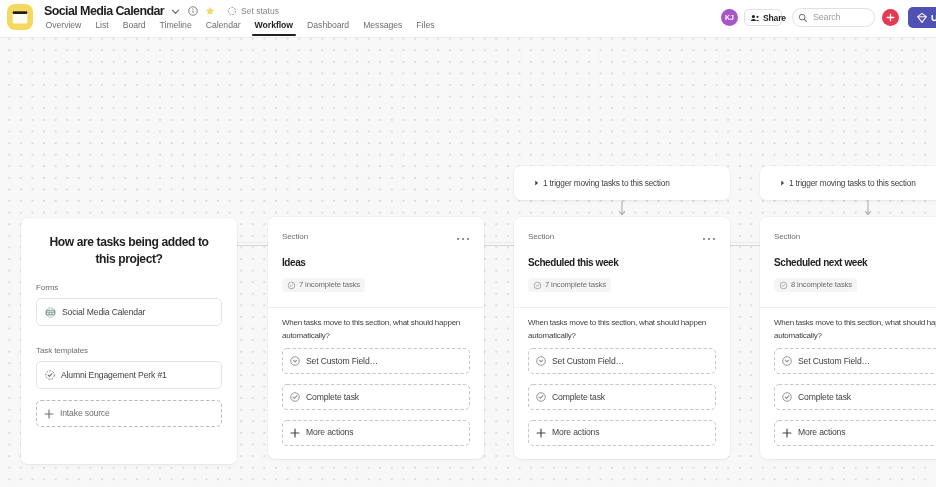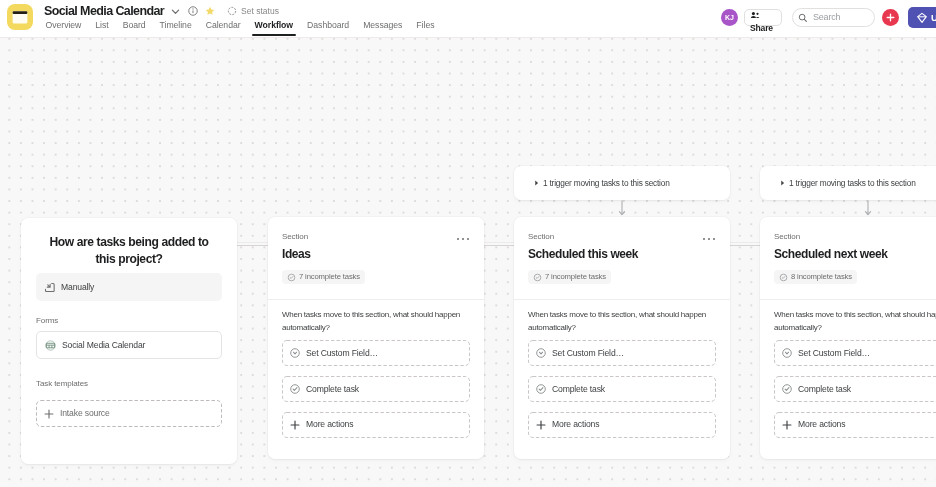--- a/index.html
+++ b/index.html
@@ -25,21 +25,21 @@
   .tabs{position:absolute;left:38.5px;top:20px;display:flex;align-items:flex-start;height:18px;}
   .tab{font-size:8.7px;letter-spacing:-0.05px;color:#6d6e6f;line-height:11px;padding:0 7px 5px 7px;position:relative;white-space:nowrap;}
   .tab.active{color:#1e1f21;font-weight:700;}
   .tab.active:after{content:"";position:absolute;left:4px;right:4px;bottom:0;height:1.6px;
                     background:#1e1f21;border-radius:1px;}
 
   .avatar{position:absolute;left:721px;top:9px;width:17px;height:17px;border-radius:50%;
           background:#a855c8;color:#fff;font-size:7px;font-weight:700;display:flex;
           align-items:center;justify-content:center;letter-spacing:0.1px;}
   .sharebtn{position:absolute;left:744px;top:9px;width:38px;height:17px;border:1px solid #e2e0df;
-            border-radius:5px;display:flex;align-items:flex-start;gap:3px;padding:0 5px;background:#fff;flex-direction:column;}
+            border-radius:5px;display:flex;align-items:center;gap:3px;padding:0 5px;background:#fff;}
   .sharebtn .lbl{font-size:8.6px;letter-spacing:-0.2px;font-weight:700;color:#1e1f21;line-height:10px;}
   .searchbox{position:absolute;left:792px;top:8px;width:83px;height:19px;border:1px solid #e2e0df;
              border-radius:10px;display:flex;align-items:center;gap:6px;padding:0 4.5px;background:#fff;}
   .searchbox .ph{font-size:9px;letter-spacing:-0.2px;color:#9ca0a3;line-height:11px;}
   .plusbtn{position:absolute;left:882px;top:9px;width:17px;height:17px;border-radius:50%;
            background:#e8384f;display:flex;align-items:center;justify-content:center;}
   .upgradebtn{position:absolute;left:908px;top:7px;width:46px;height:21px;border-radius:5px;
               background:#4f52b2;display:flex;align-items:center;gap:3px;padding-left:8px;overflow:hidden;}
   .upgradebtn .lbl{font-size:9.5px;font-weight:700;color:#fff;line-height:11px;white-space:nowrap;}
 
@@ -68,21 +68,21 @@
               display:flex;align-items:center;gap:5px;padding:0 7px;background:#fff;text-align:center;}
   .row-dashed .lbl{font-size:8.6px;letter-spacing:-0.15px;color:#6d6e6f;line-height:11px;}
 
   
   .sect{width:216px;}
   .sect-head{padding:15px 14px 0 14px;position:relative;}
   .sect-kicker{font-size:8px;letter-spacing:-0.1px;color:#6d6e6f;line-height:10px;}
   .sect-dots{position:absolute;right:13px;top:17px;width:16px;height:10px;display:flex;
              align-items:center;justify-content:center;gap:2.6px;}
   .sect-dots i{width:2.3px;height:2.3px;border-radius:50%;background:#6d6e6f;display:block;}
-  .sect-name{margin-top:6px;font-size:12px;font-weight:700;color:#1e1f21;line-height:13px;
+  .sect-name{margin-top:14px;font-size:10px;font-weight:700;color:#1e1f21;line-height:13px;
              letter-spacing:-0.42px;}
   .pill{margin:9px 14px 0 14px;display:inline-flex;align-items:center;gap:3px;height:14px;
         background:#f6f5f5;border-radius:4px;padding:0 5px;}
   .pill .lbl{font-size:7.7px;letter-spacing:-0.15px;color:#6d6e6f;line-height:10px;}
   .sect-sep{margin-top:13px;height:1px;background:#f0eeed;}
   .sect-q{margin:8px 14px -3px 14px;font-size:8px;letter-spacing:-0.25px;color:#3f4143;line-height:13px;}
   .act{margin:9.8px 14px 0 14px;height:26px;border-radius:5px;
        display:flex;align-items:center;gap:5px;padding:0 7px;background:#fff;position:relative;}
   .dashbox{position:absolute;left:0;top:0;width:100%;height:100%;pointer-events:none;}
   .act .lbl{font-size:8.6px;letter-spacing:-0.15px;color:#3f4143;line-height:11px;}
@@ -198,43 +198,43 @@
   <div class="hconn lt" style="left:235px;top:241.5px;width:33px;"></div>
   <div class="hconn dk" style="left:235px;top:245px;width:33px;"></div>
   <div class="hconn lt" style="left:481px;top:241.5px;width:33px;"></div>
   <div class="hconn dk" style="left:481px;top:245px;width:33px;"></div>
   <div class="hconn lt" style="left:727px;top:241.5px;width:33px;"></div>
   <div class="hconn dk" style="left:727px;top:245px;width:33px;"></div>
 
   <div class="card" id="intake">
     <div class="intake-title">How are tasks being added to this project?</div>
 
-    <div class="row-box row-grey">
-      <span>
-        <svg width="13" height="13" viewBox="0 0 14 14">
-              <path d="M9.4 2.6h1.4a1.2 1.2 0 0 1 1.2 1.2v6.4a1.2 1.2 0 0 1-1.2 1.2H3.9a1.2 1.2 0 0 1-1.2-1.2V8.9" fill="none" stroke="#6d6e6f" stroke-width="1.15" stroke-linecap="round" stroke-linejoin="round"></path>
-              <path d="M7.7 6.6 5.1 4.1M7.7 6.6H4.6M7.7 6.6V3.6" fill="none" stroke="#6d6e6f" stroke-width="1.15" stroke-linecap="round" stroke-linejoin="round"></path>
-            </svg>
-      </span>
-      <span class="lbl">Manually</span>
-    </div>
 
     <div class="grouplbl">Forms</div>
     <div class="row-box row-outline">
       <span>
         <svg width="13" height="13" viewBox="0 0 14 14">
               <circle cx="7" cy="7" r="5" fill="none" stroke="#9cb5a8" stroke-width="0.85"></circle>
               <rect x="2.5" y="4.6" width="9" height="4.9" rx="0.7" fill="none" stroke="#6b8a79" stroke-width="0.95"></rect>
               <path d="M2.5 6.6h9M5.5 6.6v2.9M8.5 6.6v2.9" stroke="#6b8a79" stroke-width="0.95"></path>
             </svg>
       </span>
       <span class="lbl">Social Media Calendar</span>
     </div>
 
     <div class="grouplbl g2">Task templates</div>
+    <div class="row-box row-outline">
+      <span>
+        <svg width="12" height="12" viewBox="0 0 14 14">
+              <circle cx="7" cy="7" r="5" fill="none" stroke="#6d6e6f" stroke-width="1.1" stroke-dasharray="2.2 1.5"></circle>
+              <path d="M4.8 7.1 6.3 8.6 9.3 5.4" fill="none" stroke="#6d6e6f" stroke-width="1.2" stroke-linecap="round" stroke-linejoin="round"></path>
+            </svg>
+      </span>
+      <span class="lbl">Alumni Engagement Perk #1</span>
+    </div>
 
     <div class="row-dashed">
       <svg class="dashbox" viewBox="0 0 186 27" preserveAspectRatio="none">
             <rect x="0.5" y="0.5" width="185" height="26" rx="4.5" fill="none" stroke="#bdbab9" stroke-width="1" stroke-dasharray="3.4 2.1"></rect>
           </svg>
       <span>
         <svg width="12" height="12" viewBox="0 0 14 14">
               <path d="M7 2.4v9.2M2.4 7h9.2" stroke="#6d6e6f" stroke-width="1.3" stroke-linecap="round"></path>
             </svg>
       </span>

